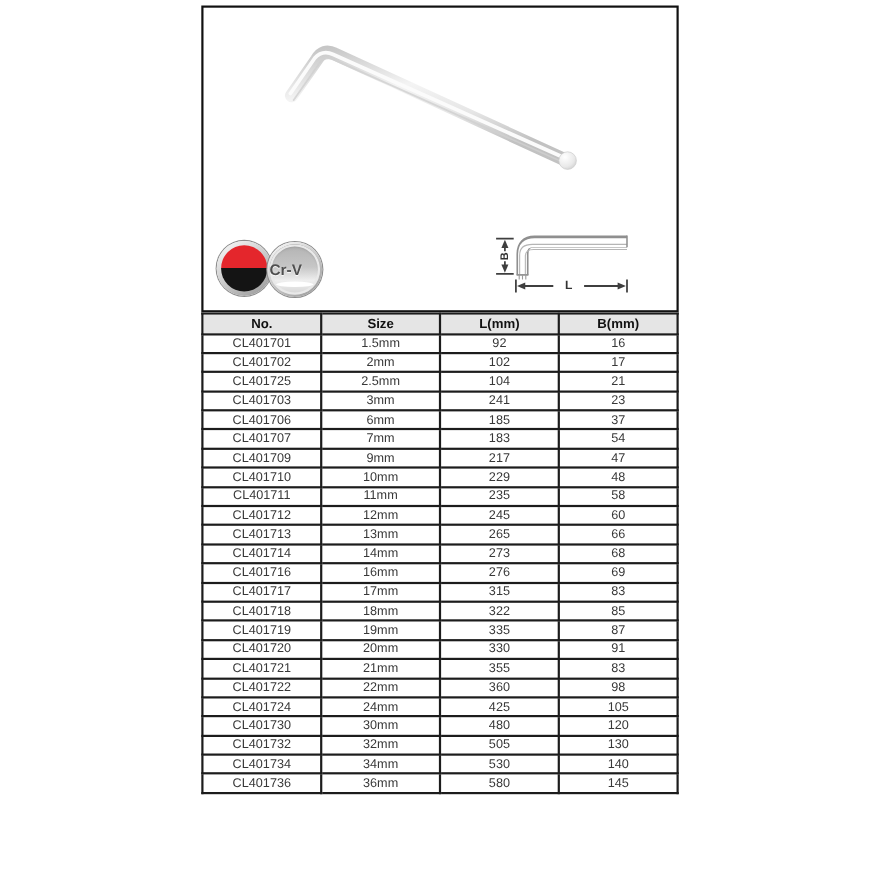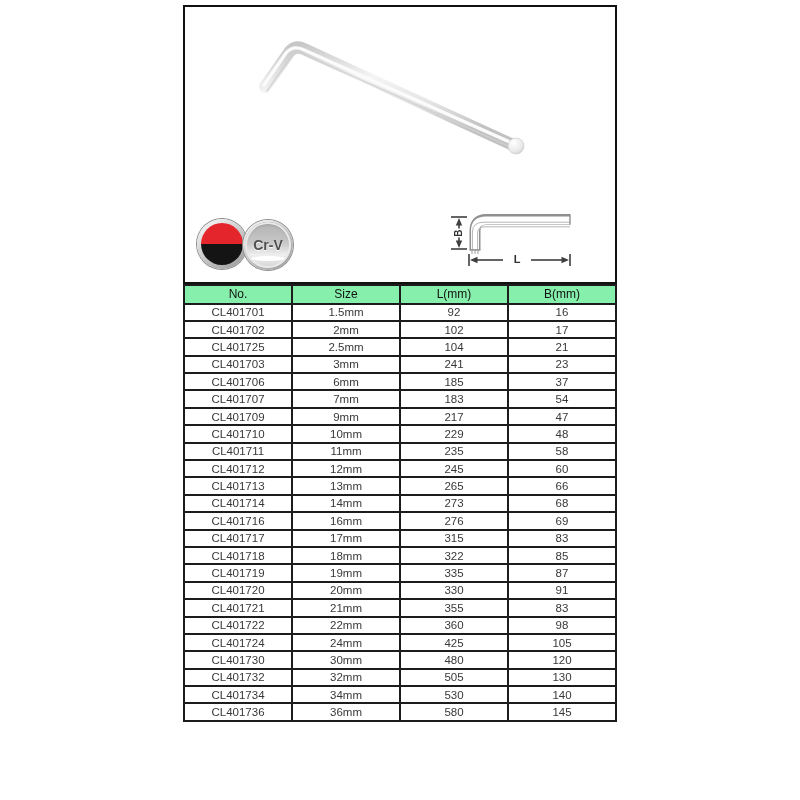--- a/index.html
+++ b/index.html
@@ -34,42 +34,42 @@
     background:#ffd400;display:flex;align-items:center;justify-content:center;margin-top:42px;
   }
   .din-band span{
     font-weight:bold;font-size:13px;color:#16100a;line-height:1;
     text-shadow:0 1px 0 #c9302c;
   }
   .crv-inner{
     position:absolute;inset:2px;border-radius:50%;overflow:hidden;
     background:linear-gradient(180deg,#b2b2b2 0%,#c6c6c6 45%,#efefef 72%,#d4d4d4 100%);
     box-shadow:inset 0 0 0 2px #e9e9e9, inset 0 2px 3px rgba(0,0,0,.25);
-    display:flex;align-items:center;justify-content:center;
+    display:flex;align-items:center;
   }
   .crv-inner span{
     font-weight:bold;font-size:14px;color:#4f4f4f;line-height:1;
     text-shadow:0 1px 1px #ffffff;position:relative;z-index:2;
   }
   .crv-shine{
     position:absolute;left:14%;right:14%;bottom:16%;height:5px;
     background:#ffffff;border-radius:50%;z-index:1;
   }
 
   
   table.spec{
     width:100%;border-collapse:collapse;table-layout:fixed;
     margin-top:0;
   }
   table.spec th, table.spec td{
     border:2px solid #1c1c1c;text-align:center;vertical-align:middle;
     padding:0;overflow:hidden;white-space:nowrap;
   }
   table.spec th{
-    height:16.5px;font-size:12px;font-weight:normal;color:#111;background:#86efac;
+    height:16.5px;font-size:12px;font-weight:bold;color:#111;background:#e5e5e5;
   }
   table.spec td{
     height:15.4px;font-size:11.5px;color:#383838;background:#fff;
   }
 </style>
 </head>
 <body>
 
 <div class="sheet">
 

